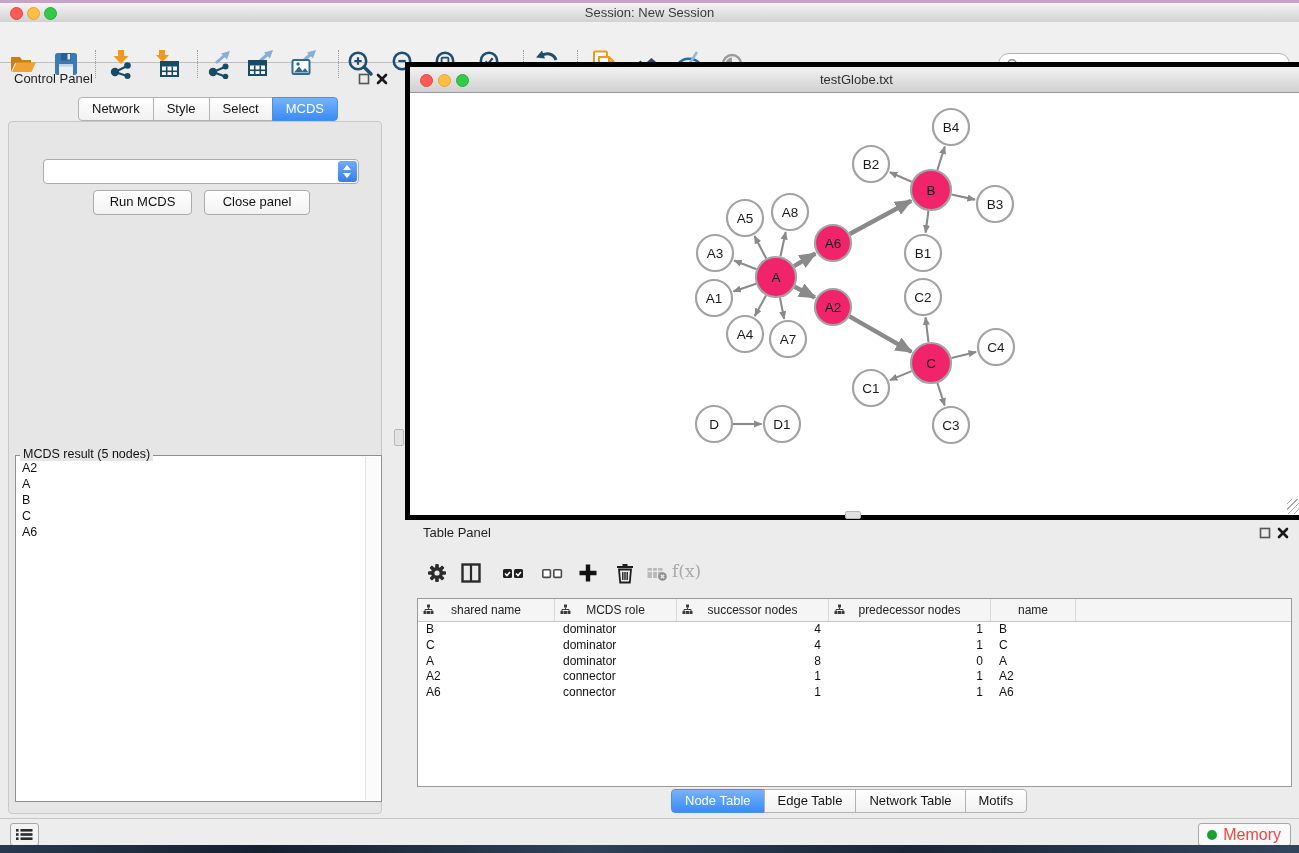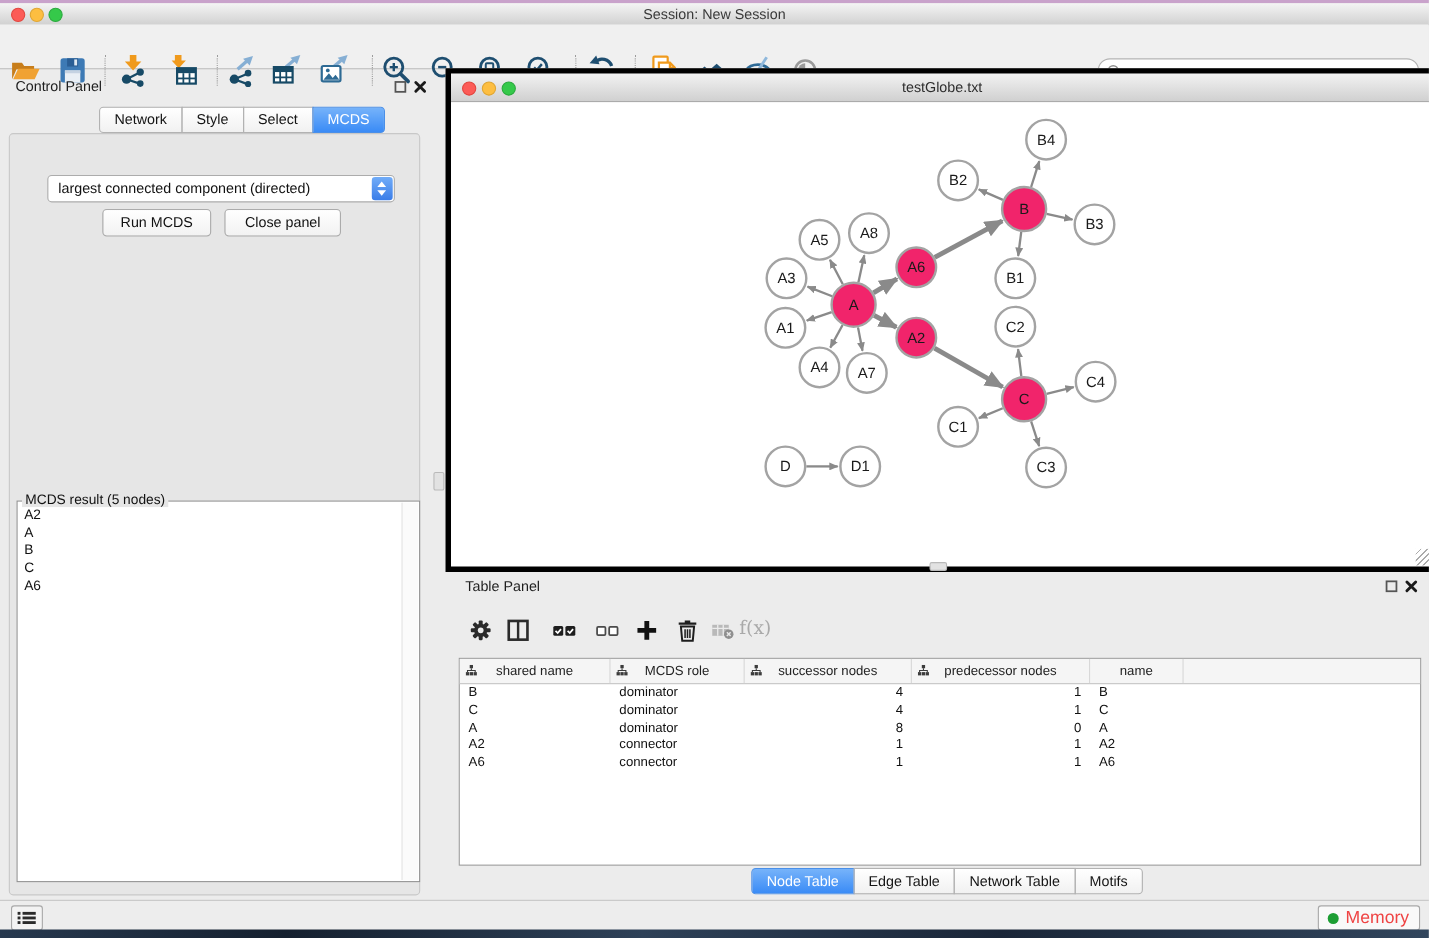--- a/index.html
+++ b/index.html
@@ -23,21 +23,21 @@
   .tb-sep{position:absolute;top:28px;height:28px;width:0;border-left:1px dotted #9B9B9B}
   .search{position:absolute;right:9px;top:31px;width:290px;height:22px;background:#fff;border:1px solid #B3B3B3;border-radius:11px}
   .search input{position:absolute;left:26px;top:1px;width:252px;height:18px;border:none;outline:none;font-size:12px;background:transparent}
   .search svg{position:absolute;left:7px;top:4px}
 
   
   .cp-title{left:14px;top:71px;font-size:13px;color:#1E1E1E}
   .float-ic svg,.close-ic svg{display:block}
   .cp-tabs{left:78px;top:97px;display:flex}
   .ptab{font-size:13px;padding:3px 13px 4px;background:linear-gradient(#FFFFFF,#F1F1F1);border:1px solid #B2B2B2;color:#141414;margin-left:-1px;white-space:nowrap}
-  .ptab:first-child{border-radius:4px 0 0 4px;margin-left:12px}
+  .ptab:first-child{border-radius:4px 0 0 4px;margin-left:0}
   .ptab:last-child{border-radius:0 4px 4px 0}
   .ptab.active{background:linear-gradient(#76B3FA,#3A8BF6);border-color:#4A8FE8;color:#fff}
   .cp-content{left:8px;top:121px;width:372px;height:691px;background:#E6E6E6;border:1px solid #C8C8C8;border-radius:4px}
   .opt-label{left:0;top:14px;width:372px;text-align:center;font-size:13.5px;color:#111}
   .dropdown{left:34px;top:37px;width:314px;height:23px;background:#fff;border:1px solid #ACACAC;border-radius:4px}
   .dropdown .txt{position:absolute;left:9px;top:0;line-height:22px;font-size:13px;color:#111;white-space:nowrap}
   .stepper{position:absolute;right:1px;top:1px;width:19px;height:21px;border-radius:3px;background:linear-gradient(#71ACF8,#3A7DE8)}
   .chev{position:absolute;left:5px;width:0;height:0;border-left:4.5px solid transparent;border-right:4.5px solid transparent}
   .chev.up{top:4px;border-bottom:5px solid #fff}
   .chev.down{bottom:4px;border-top:5px solid #fff}
@@ -265,21 +265,20 @@
 </div>
 <div class="abs cp-tabs">
     <div class="ptab">Network</div>
     <div class="ptab">Style</div>
     <div class="ptab">Select</div>
     <div class="ptab active">MCDS</div>
   </div>
 
 <div class="abs cp-content">
   <div class="abs dropdown">
-    <span class="txt">largest connected component (directed)</span>
     <span class="stepper">
       <span class="chev up"></span>
         <span class="chev down"></span>
     </span>
   </div>
   <div class="mac-btn" style="left:84px;top:68px;width:97px">Run MCDS</div>
   <div class="mac-btn" style="left:195px;top:68px;width:104px">Close panel</div>
 
   <div class="group">
     <div class="group-legend">MCDS result (5 nodes)</div>

